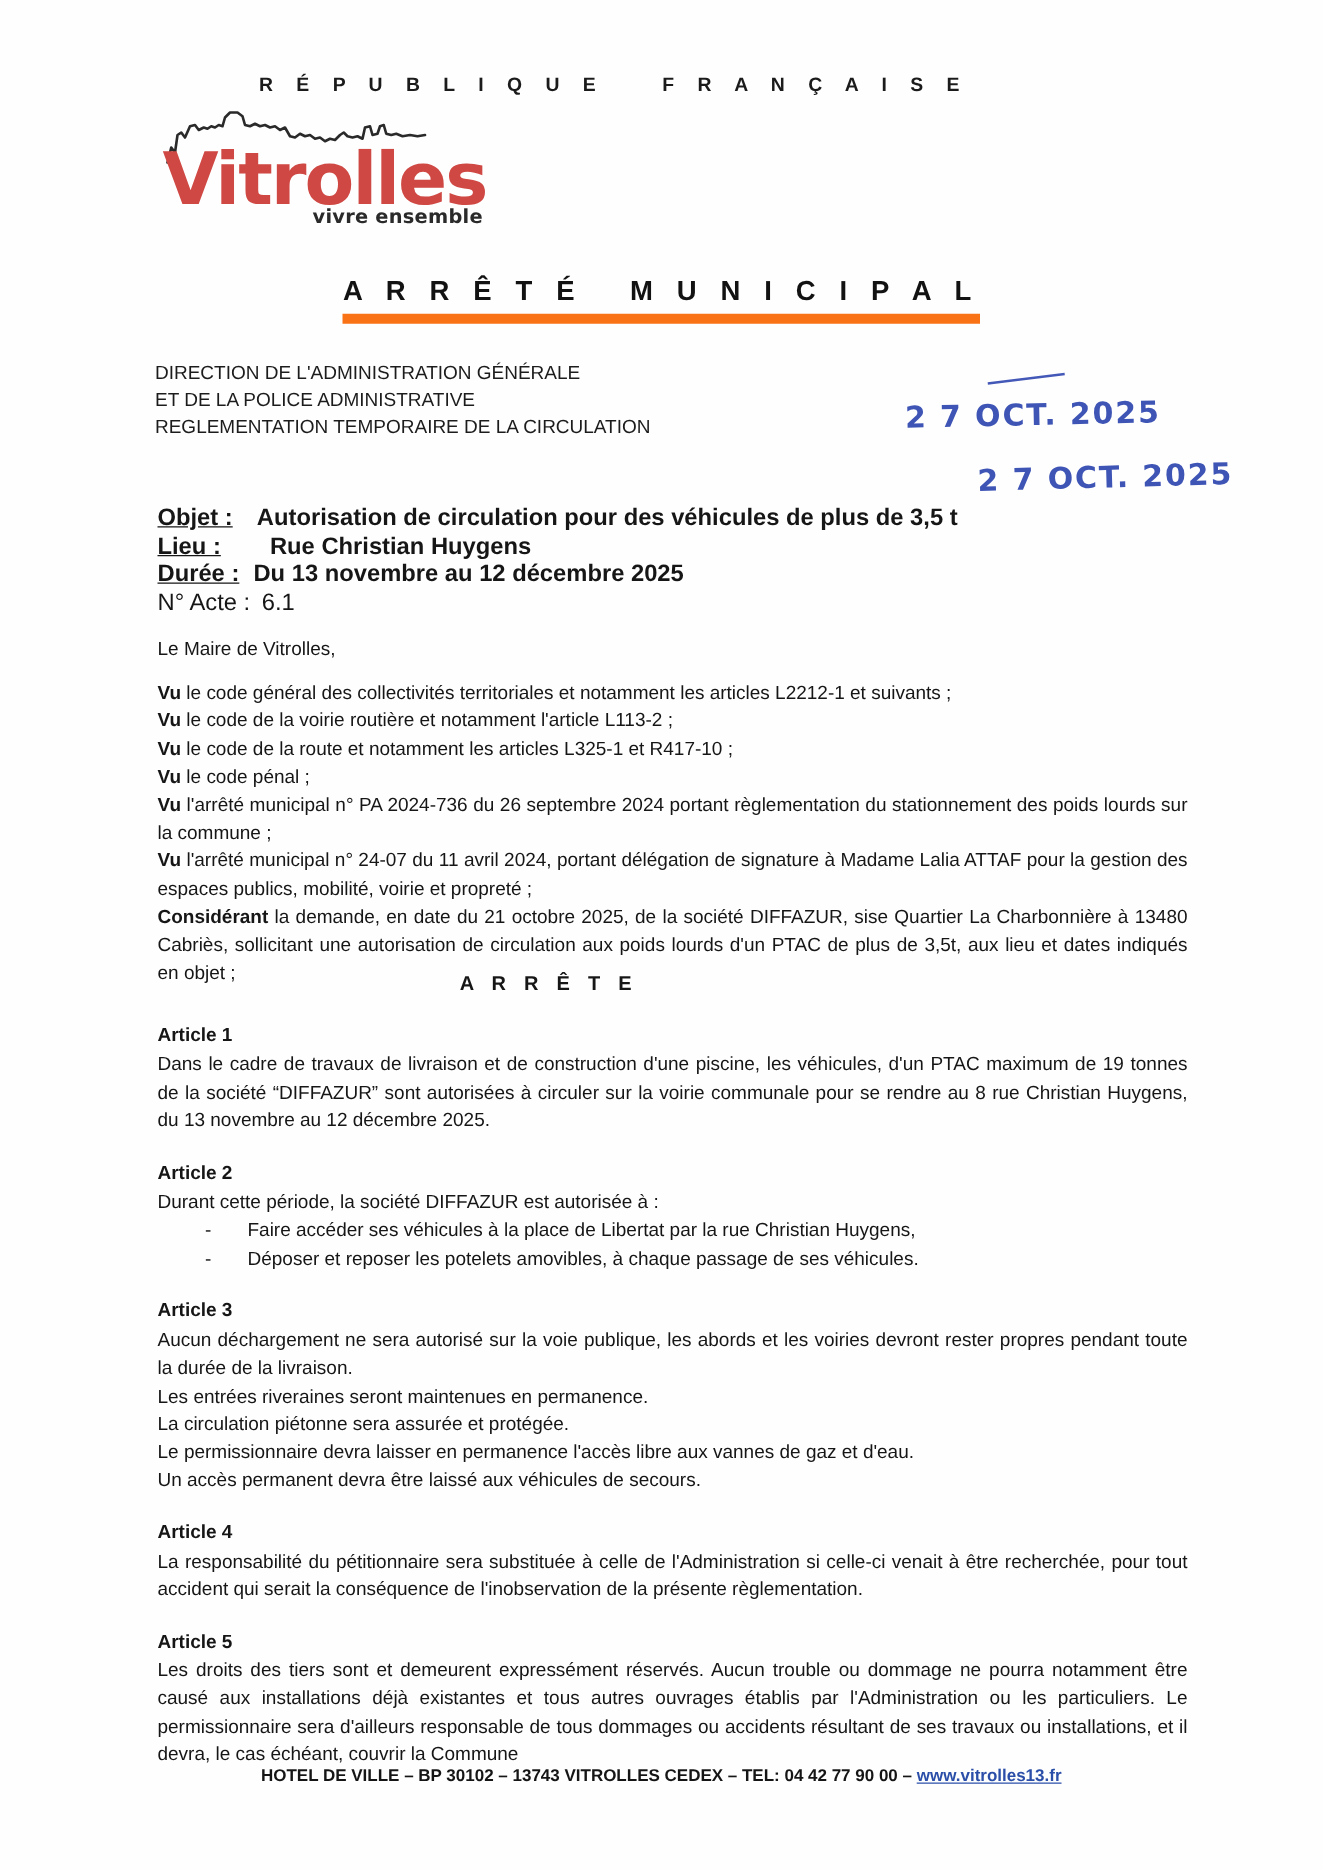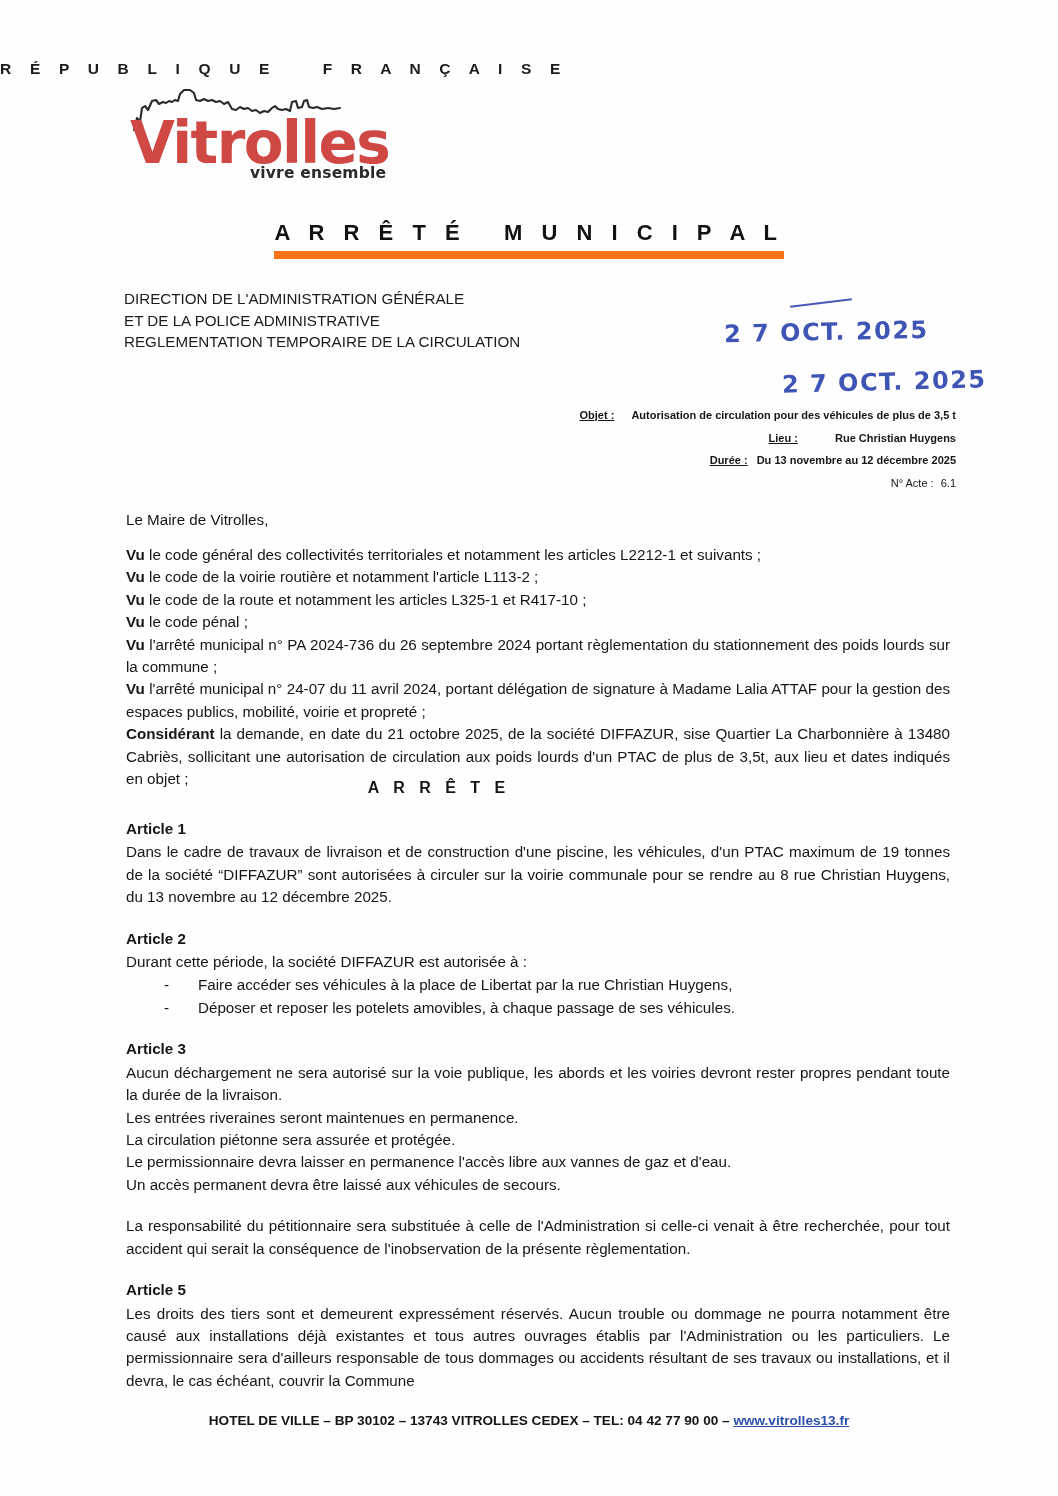--- a/index.html
+++ b/index.html
@@ -22,21 +22,21 @@
     inset: 0;
     background: #fefefe;
   }
 
   
   .republique {
     position: absolute;
     top: 60px;
     left: 0;
     width: 982px;
-    text-align: left;
+    text-align: center;
     font-size: 15.5px;
     font-weight: 600;
     letter-spacing: 7.2px;
     color: #1b1b1b;
     white-space: pre;
   }
 
   .logo-block {
     position: absolute;
     top: 88px;
@@ -155,23 +155,22 @@
     transform: rotate(-1.6deg);
     white-space: nowrap;
   }
 
   
   .meta {
     position: absolute;
     top: 404px;
     left: 126px;
     width: 830px;
-    font-size: 11px;
+    font-size: 19px;
     line-height: 22.6px;
-    text-align: right;
   }
   .meta-row { white-space: nowrap; }
   .meta-key {
     font-weight: 700;
     text-decoration: underline;
     display: inline-block;
   }
   .meta-key.nokey { font-weight: 400; text-decoration: none; }
   .meta-val { font-weight: 700; }
   .meta-val.plain { font-weight: 400; }
@@ -344,20 +343,21 @@
         <div class="art-title">Article 3</div>
         <div class="art-body">
           <p>Aucun déchargement ne sera autorisé sur la voie publique, les abords et les voiries devront rester propres pendant toute la durée de la livraison.</p>
           <p>Les entrées riveraines seront maintenues en permanence.</p>
           <p>La circulation piétonne sera assurée et protégée.</p>
           <p>Le permissionnaire devra laisser en permanence l'accès libre aux vannes de gaz et d'eau.</p>
           <p>Un accès permanent devra être laissé aux véhicules de secours.</p>
         </div>
       </div>
       <div class="art">
+        <div class="art-title">Article 4</div>
         <div class="art-body">
           <p>La responsabilité du pétitionnaire sera substituée à celle de l'Administration si celle-ci venait à être recherchée, pour tout accident qui serait la conséquence de l'inobservation de la présente règlementation.</p>
         </div>
       </div>
       <div class="art">
         <div class="art-title">Article 5</div>
         <div class="art-body">
           <p>Les droits des tiers sont et demeurent expressément réservés. Aucun trouble ou dommage ne pourra notamment être causé aux installations déjà existantes et tous autres ouvrages établis par l'Administration ou les particuliers. Le permissionnaire sera d'ailleurs responsable de tous dommages ou accidents résultant de ses travaux ou installations, et il devra, le cas échéant, couvrir la Commune</p>
         </div>
       </div>

